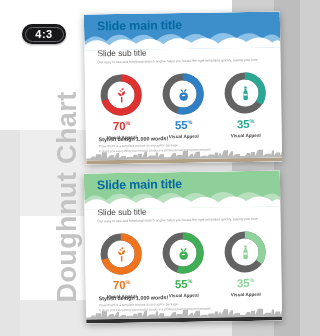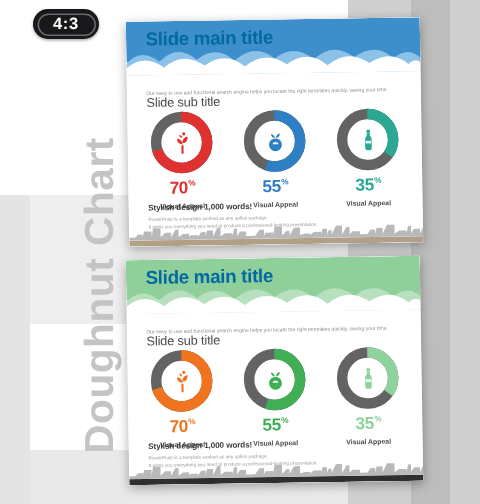--- a/index.html
+++ b/index.html
@@ -14,21 +14,21 @@
   
   .bg-right-strip{position:absolute;right:0;top:0;width:26px;height:336px;background:#bdbdbd;}
   .bg-white-top{position:absolute;left:0;top:0;width:232px;height:130px;background:#ffffff;}
   .bg-grey-mid{position:absolute;left:0;top:130px;width:232px;height:86px;background:#eeeeee;}
   .bg-white-low{position:absolute;left:0;top:216px;width:232px;height:120px;background:#ffffff;}
   .bg-grey-low{position:absolute;left:0;top:300px;width:232px;height:36px;background:#e9e9e9;}
   .bg-grey-strip2{position:absolute;left:0;top:130px;width:20px;height:206px;background:#e4e4e4;}
 
   
   .badge43{
-    position:absolute;left:22px;top:6px;width:44px;height:20px;
+    position:absolute;left:22px;top:24px;width:44px;height:20px;
     background:#18181a;border-radius:10px;
     display:flex;align-items:center;justify-content:center;
     box-shadow:0 1px 2px rgba(0,0,0,.35);
   }
   .badge43:after{
     content:"";position:absolute;left:2.5px;top:2.5px;right:2.5px;bottom:2.5px;
     border:1px solid #6a6a6e;border-radius:8px;pointer-events:none;
   }
   .badge43 span{
     color:#ffffff;font-size:11px;font-weight:bold;letter-spacing:.5px;
@@ -66,21 +66,21 @@
   .hdr-title{
     position:absolute;left:13px;top:6px;color:#0369a1;font-weight:bold;
     font-size:12.5px;letter-spacing:-.2px;line-height:1;z-index:4;
   }
 
   
   .clouds{position:absolute;left:0;top:12px;width:100%;height:24px;z-index:2;}
   .clouds svg{display:block;width:100%;height:100%;}
 
   .sub-title{
-    position:absolute;left:13px;top:50px;font-size:8.5px;color:#4a4a4a;
+    position:absolute;left:13px;top:35px;font-size:8.5px;color:#4a4a4a;
     letter-spacing:-.1px;line-height:1;
   }
   .sub-desc{
     position:absolute;left:13px;top:46px;right:12px;font-size:3.4px;color:#8e8e8e;
     line-height:1.25;letter-spacing:0;
   }
 
   
   .donuts{position:absolute;left:8px;top:58px;width:180px;display:flex;justify-content:space-between;}
   .donut-cell{width:56px;display:flex;flex-direction:column;align-items:center;}

